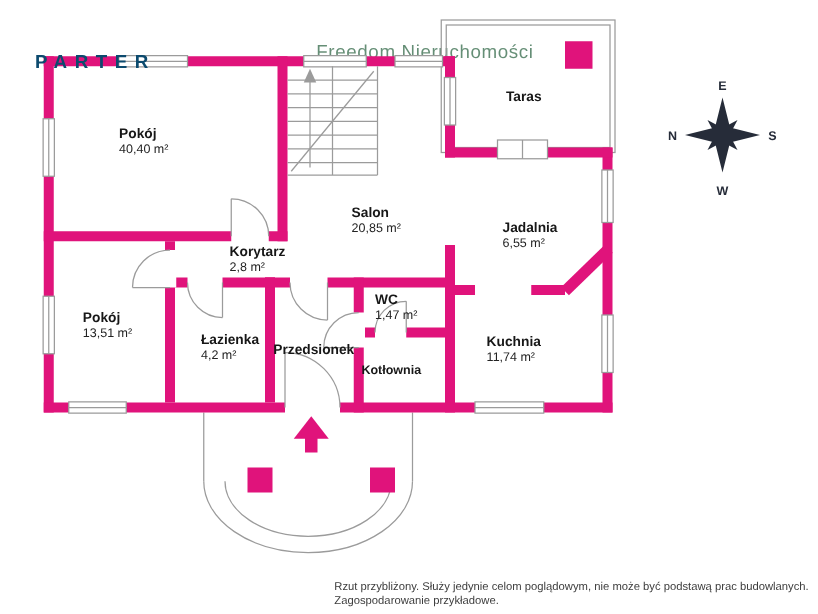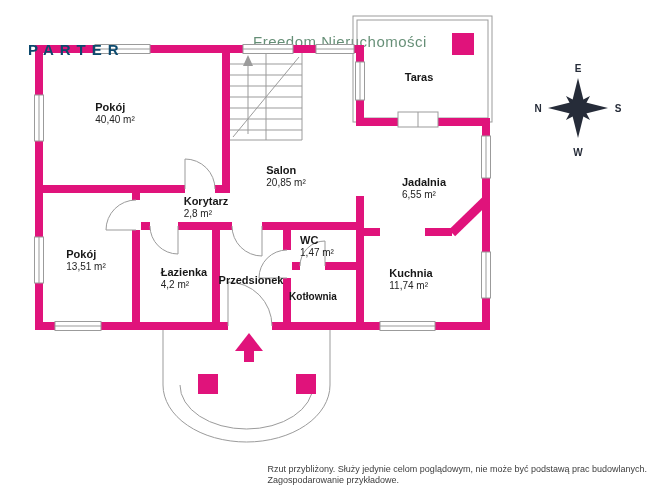--- a/index.html
+++ b/index.html
@@ -162,21 +162,21 @@
       <text class="compass-letter" x="-40" y="4">N</text>
     </g>
   </svg>
 
   <div class="title">PARTER</div>
 
   <div class="room-label" style="left:115px;top:114px">
     <div class="room-name">Pokój</div>
     <div class="room-area">40,40 m²</div>
   </div>
-  <div class="room-label" style="left:286px;top:177px">
+  <div class="room-label" style="left:301px;top:177px">
     <div class="room-name">Salon</div>
     <div class="room-area">20,85 m²</div>
   </div>
   <div class="room-label" style="left:419px;top:78px">
     <div class="room-name">Taras</div>
   </div>
   <div class="room-label" style="left:424px;top:189px">
     <div class="room-name">Jadalnia</div>
     <div class="room-area">6,55 m²</div>
   </div>

